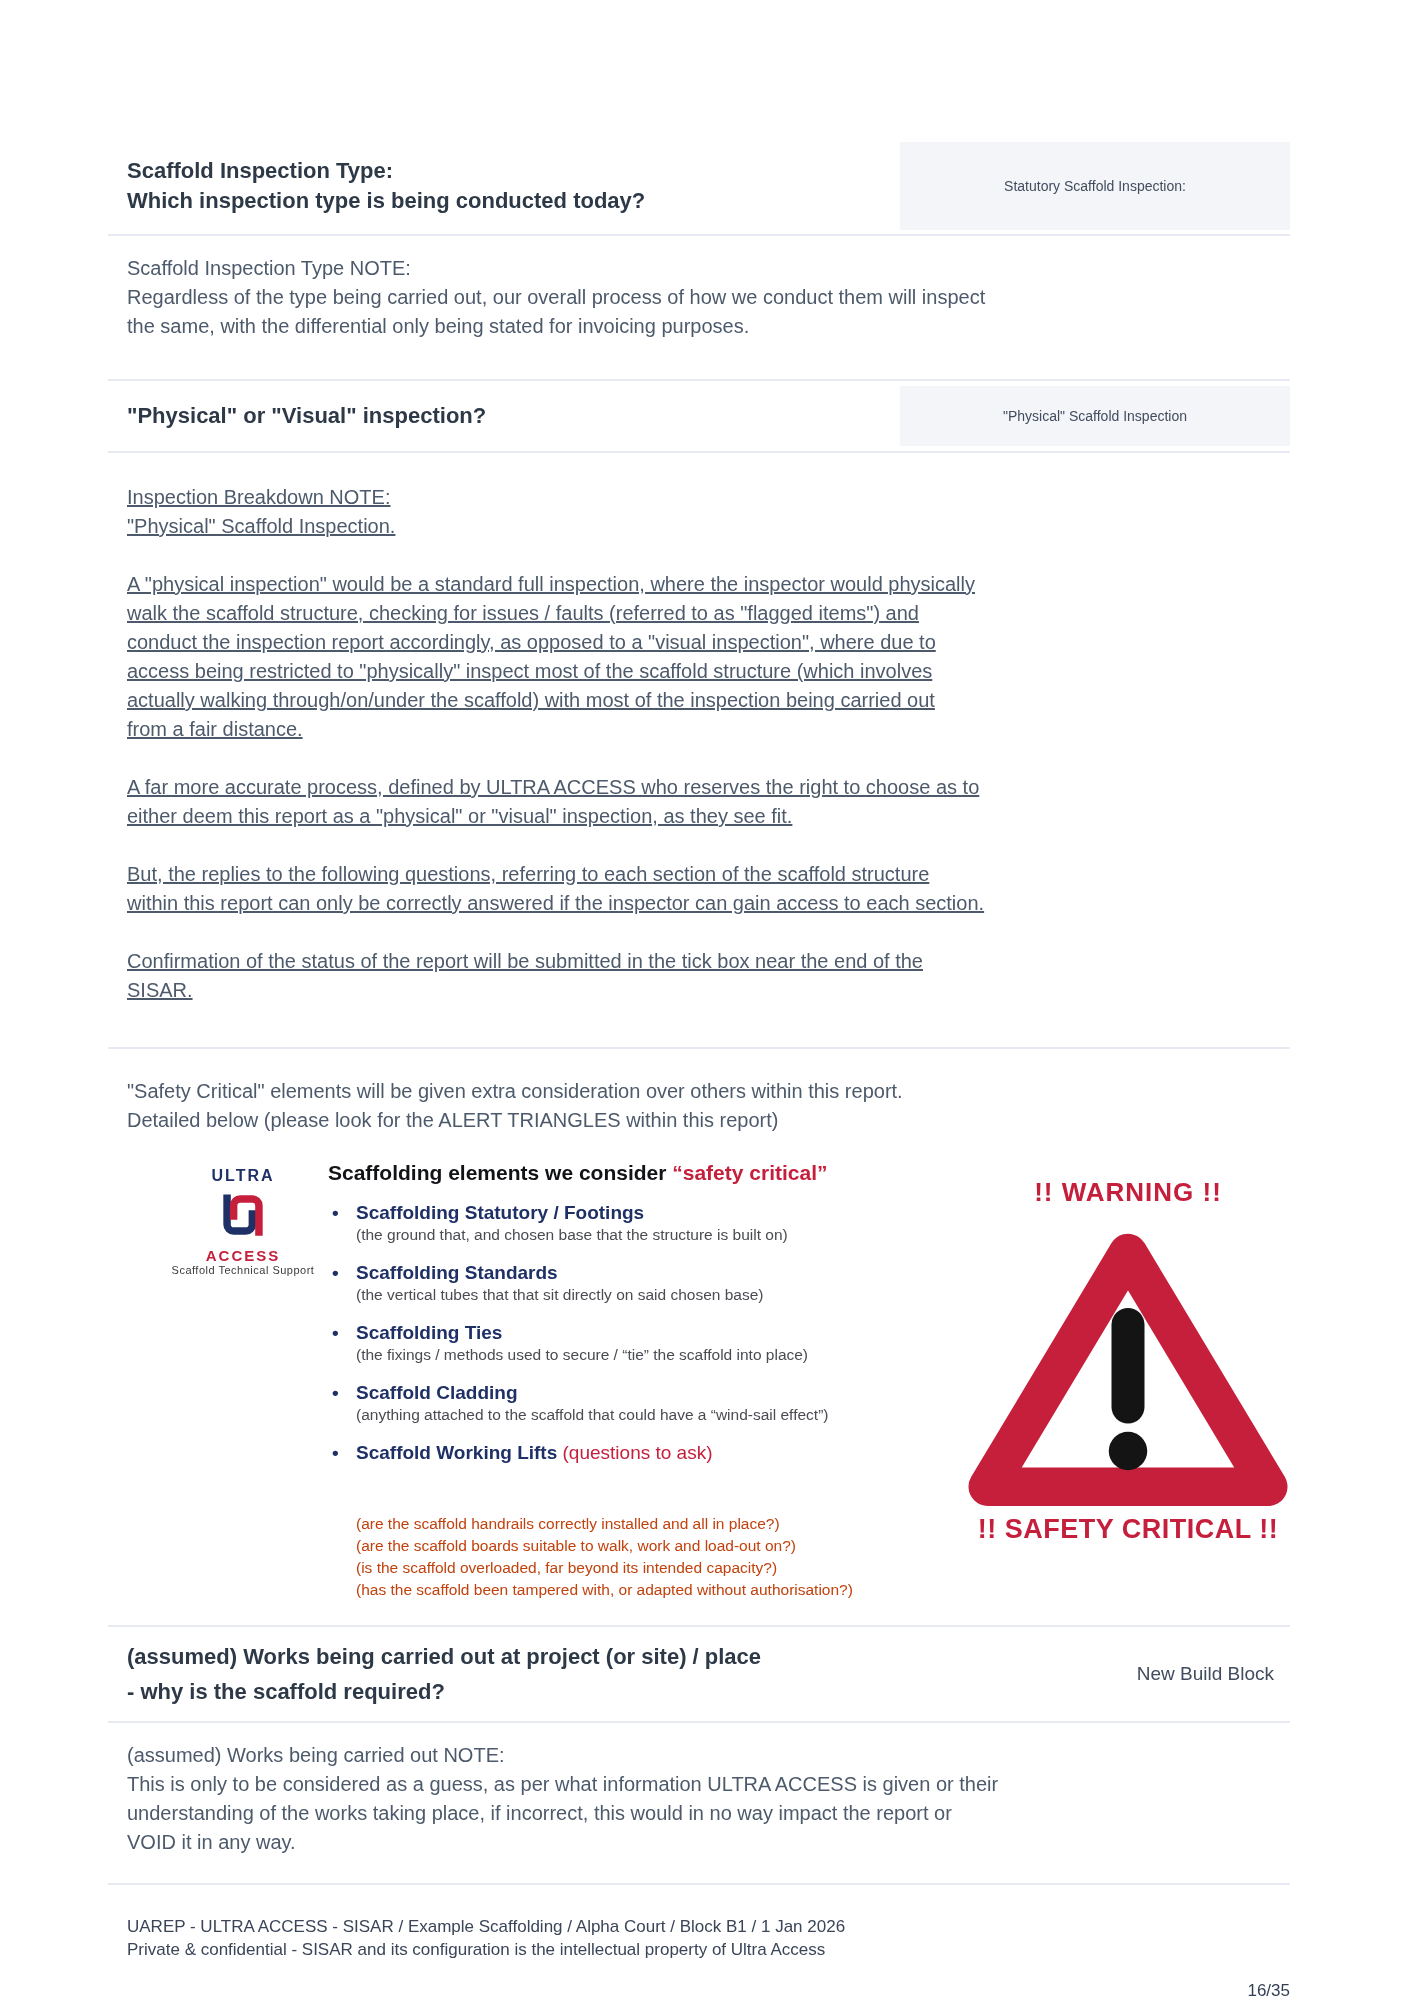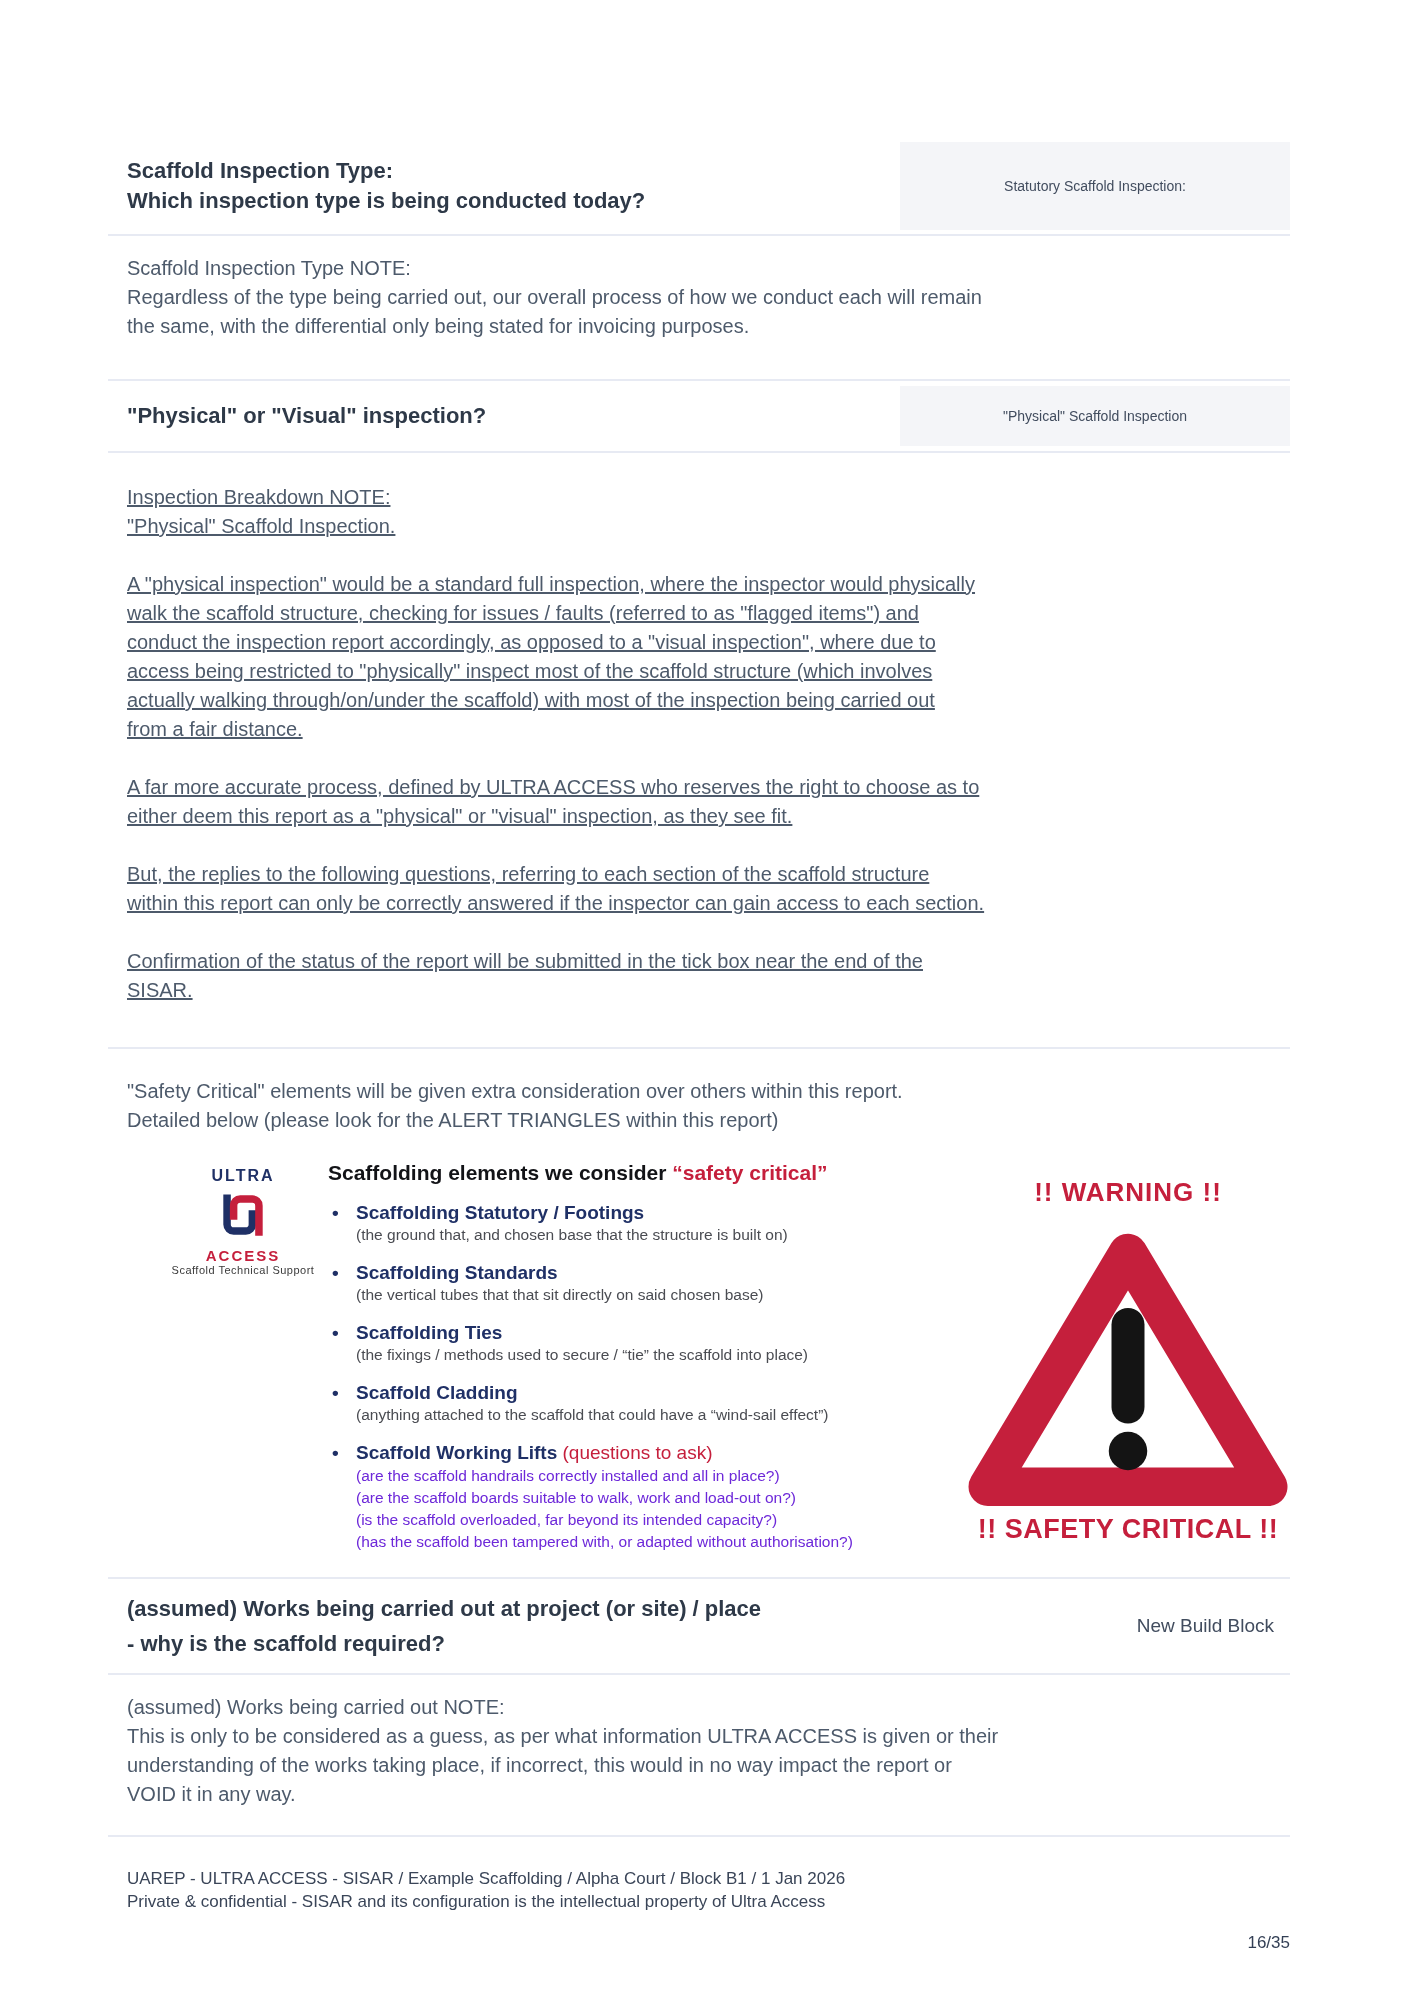--- a/index.html
+++ b/index.html
@@ -70,21 +70,21 @@
   .logo-tagline{font-size:11px;color:#3a3a3a;margin-top:0;letter-spacing:0.5px;}
   .list-col{margin-left:10px;width:590px;flex:0 0 590px;}
   .g-heading{font-size:21px;font-weight:bold;color:#121317;}
   .g-heading .red{color:#c51f3c;}
   .bullet{margin-top:16px;}
   .b-title-row{display:flex;align-items:baseline;}
   .b-dot{color:#1f3066;font-size:19px;font-weight:bold;width:24px;flex:0 0 24px;text-align:left;padding-left:4px;}
   .b-title{font-size:19px;font-weight:bold;color:#1f3066;line-height:24px;}
   .b-title .red-note{color:#c51f3c;font-weight:normal;}
   .b-desc{margin-left:28px;font-size:15.5px;line-height:20px;color:#4a4c52;}
-  .b-lines{margin-left:28px;font-size:15.5px;line-height:22px;color:#6d28d9;white-space:pre-line;}
+  .b-lines{margin-left:28px;font-size:15.5px;line-height:22px;color:#c2410c;white-space:pre-line;margin-top:48px;}
   .warn-col{
     margin-left:30px;width:360px;flex:0 0 360px;
     display:flex;flex-direction:column;align-items:center;text-align:center;
     padding-top:16px;
   }
   .warn-top{font-size:26px;font-weight:bold;color:#c51f3c;letter-spacing:1px;}
   .warn-bottom{font-size:27px;font-weight:bold;color:#c51f3c;letter-spacing:0.5px;margin-top:8px;}
   .tri-svg{margin-top:12px;}
 
   .footer{
@@ -105,21 +105,21 @@
 
     <div class="qrow q1">
       <div class="q-title">Scaffold Inspection Type:
 Which inspection type is being conducted today?</div>
       <div class="answer-box">
         <span>Statutory Scaffold Inspection:</span>
       </div>
     </div>
 
     <div class="note">Scaffold Inspection Type NOTE:
-Regardless of the type being carried out, our overall process of how we conduct each will remain
+Regardless of the type being carried out, our overall process of how we conduct them will inspect
 the same, with the differential only being stated for invoicing purposes.</div>
 
     <div class="qrow q2">
       <div class="q-title">"Physical" or "Visual" inspection?</div>
       <div class="answer-box">
         <span>"Physical" Scaffold Inspection</span>
       </div>
     </div>
 
     <div class="para first">Inspection Breakdown NOTE:

